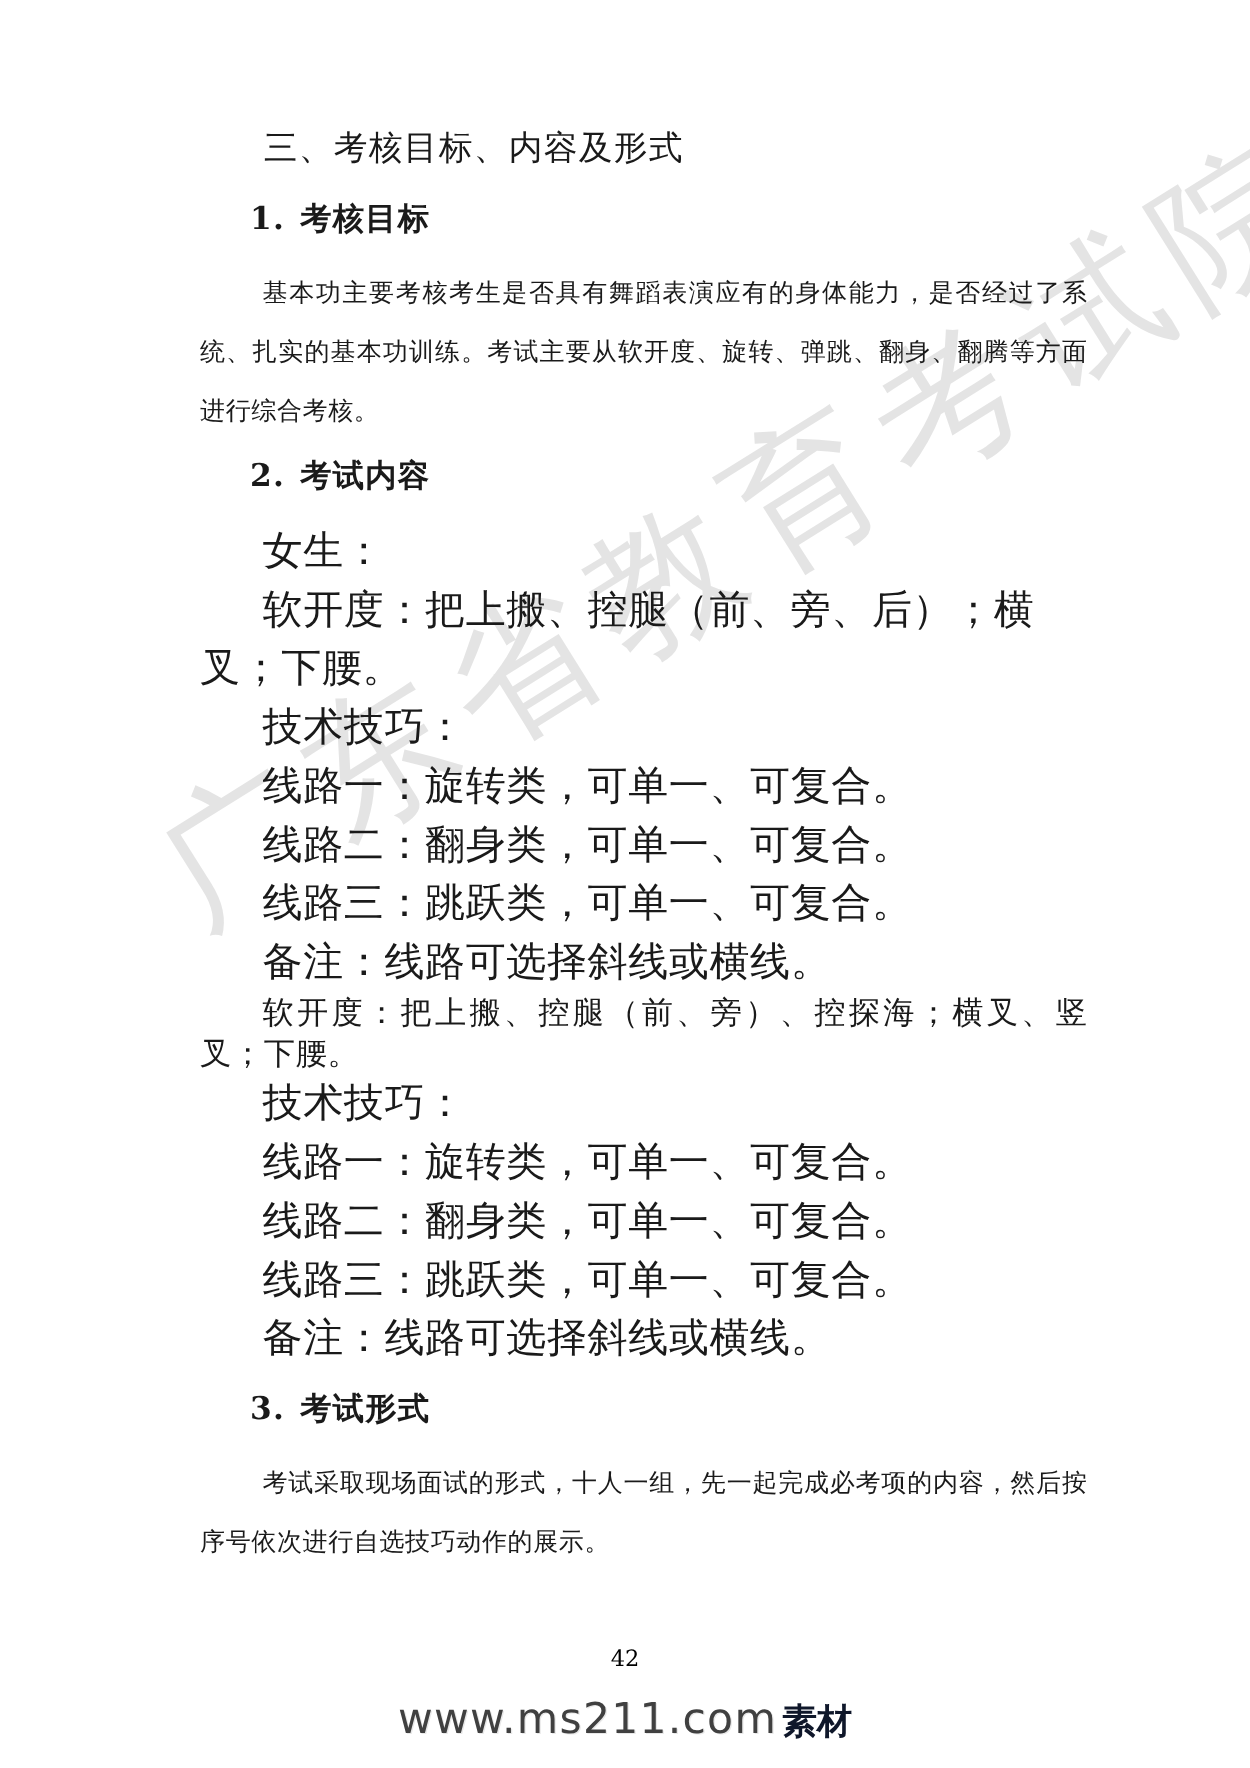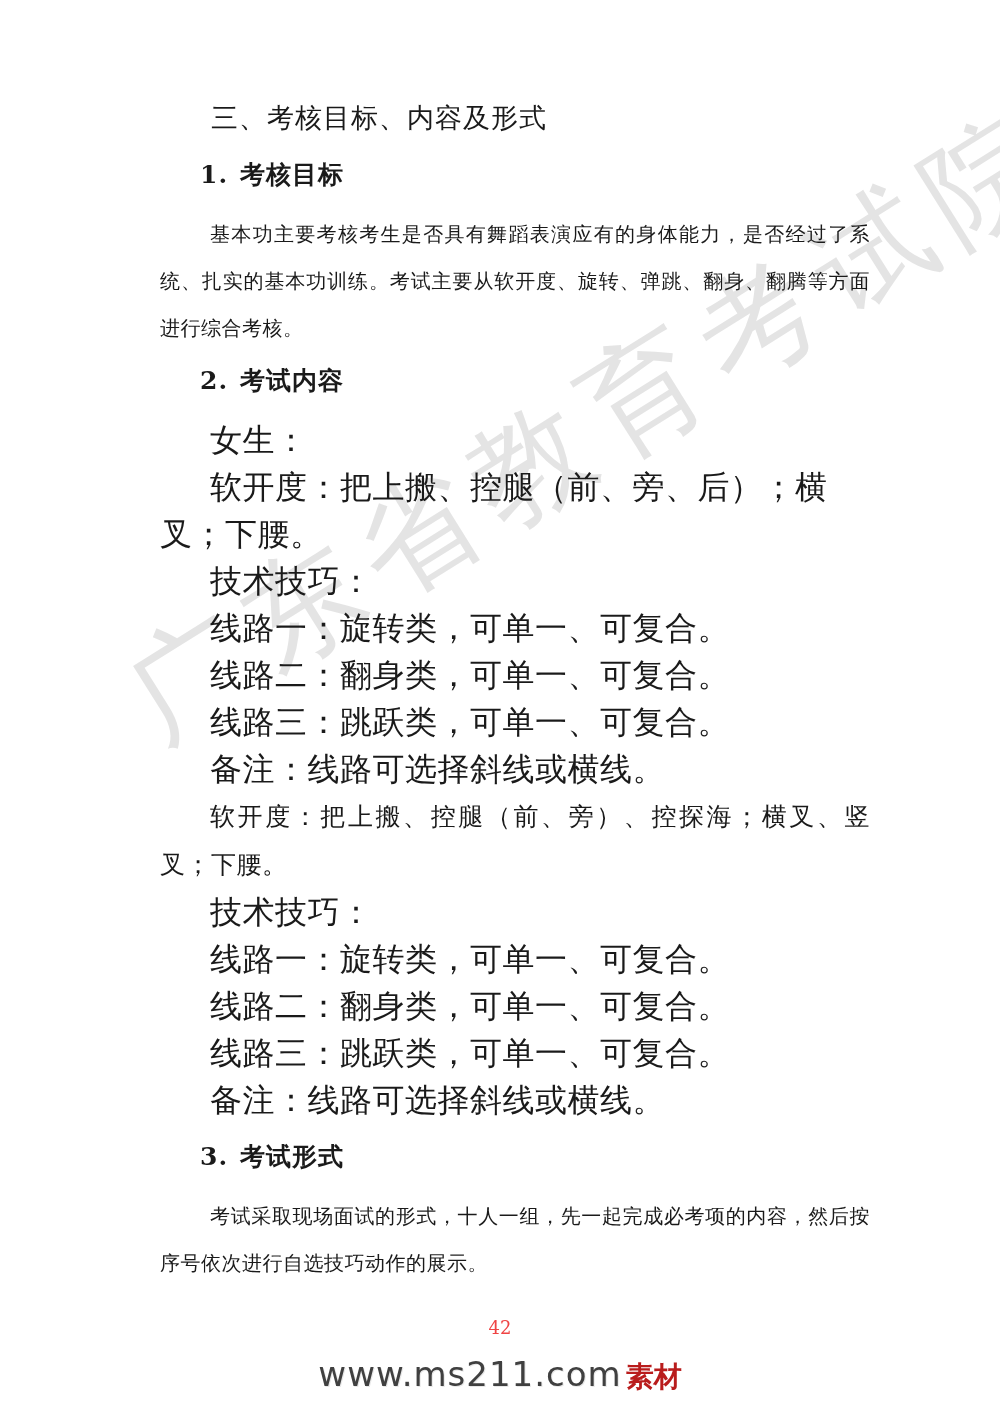--- a/index.html
+++ b/index.html
@@ -94,40 +94,40 @@
     font-size: 32px;
     line-height: 47px;
     margin: 0;
     text-indent: 50px;
     letter-spacing: 0.5px;
     font-family: "DejaVu Serif", "Liberation Serif", serif;
   }
 
   p.line-wrap {
     font-size: 25px;
-    line-height: 48px;
+    line-height: 33px;
     margin: 0;
     text-indent: 50px;
     letter-spacing: 0.5px;
     font-family: "DejaVu Serif", "Liberation Serif", serif;
     text-align: justify;
     text-justify: inter-ideograph;
   }
 
   .gap-sm { height: 4px; }
 
   
   .page-number {
     position: absolute;
     left: 0;
     right: 0;
     bottom: 76px;
     text-align: center;
     font-size: 18px;
-    color: #ef4444;
+    color: #000000;
     font-family: "DejaVu Serif", "Liberation Serif", serif;
     z-index: 2;
   }
 
   .site-stamp {
     position: absolute;
     left: 0;
     right: 0;
     bottom: 18px;
     text-align: center;
@@ -139,21 +139,21 @@
     font-size: 34px;
     font-weight: normal;
     color: #404040;
     letter-spacing: 1px;
     text-shadow: 1px 1px 0 #e8e8e8;
   }
   .site-stamp .suffix {
     font-family: "DejaVu Sans", "Liberation Sans", sans-serif;
     font-size: 28px;
     font-weight: bold;
-    color: #b91c1c;
+    color: #0f172a;
     margin-left: 4px;
   }
 </style>
 </head>
 <body>
 
 <div class="page">
 
   <div class="watermark">
     <div class="watermark-text">广东省教育考试院</div>

